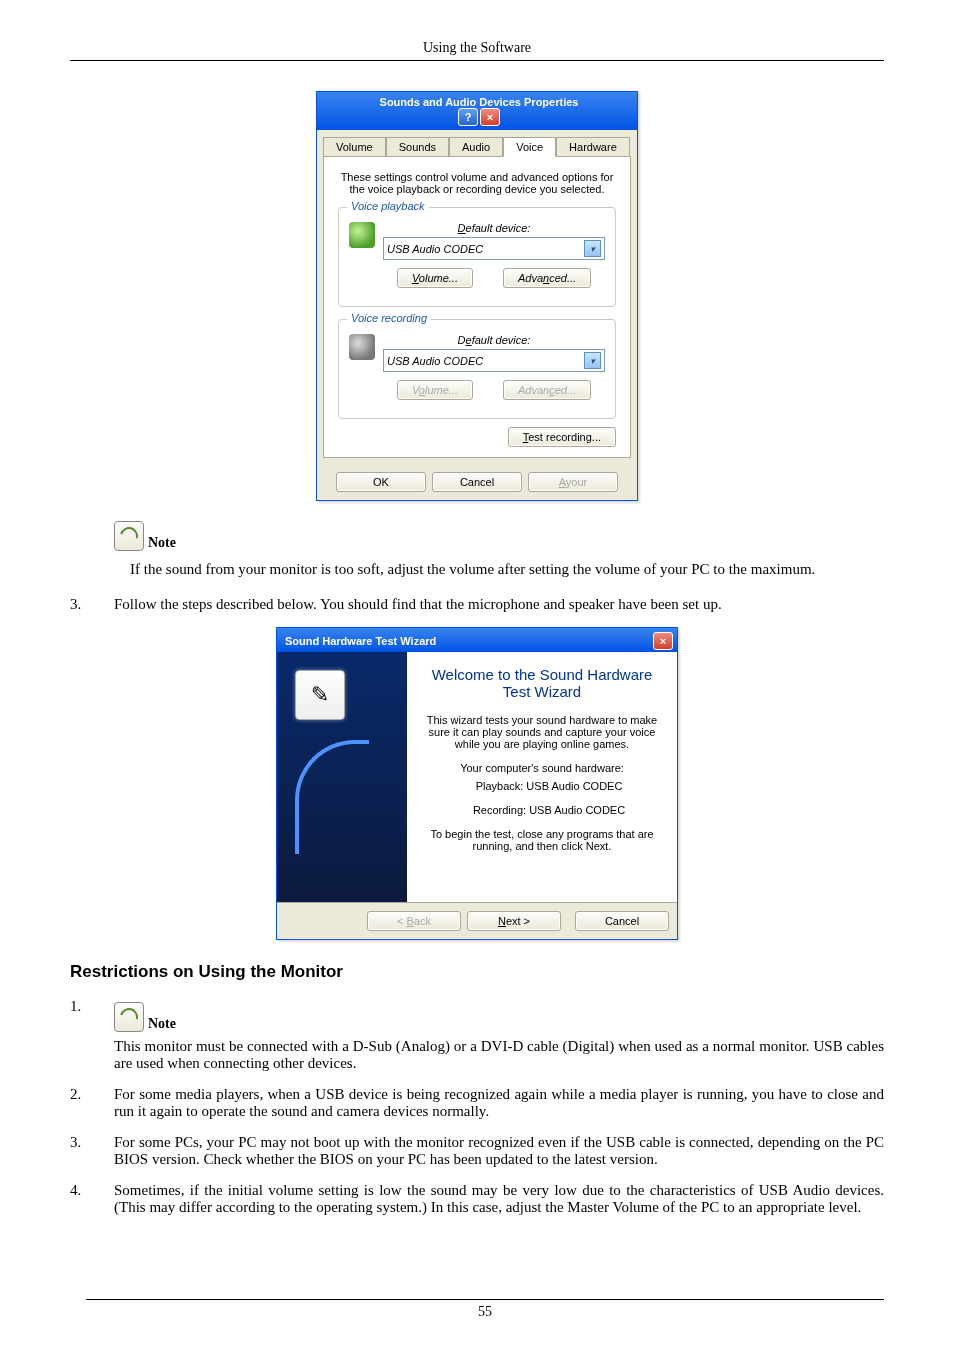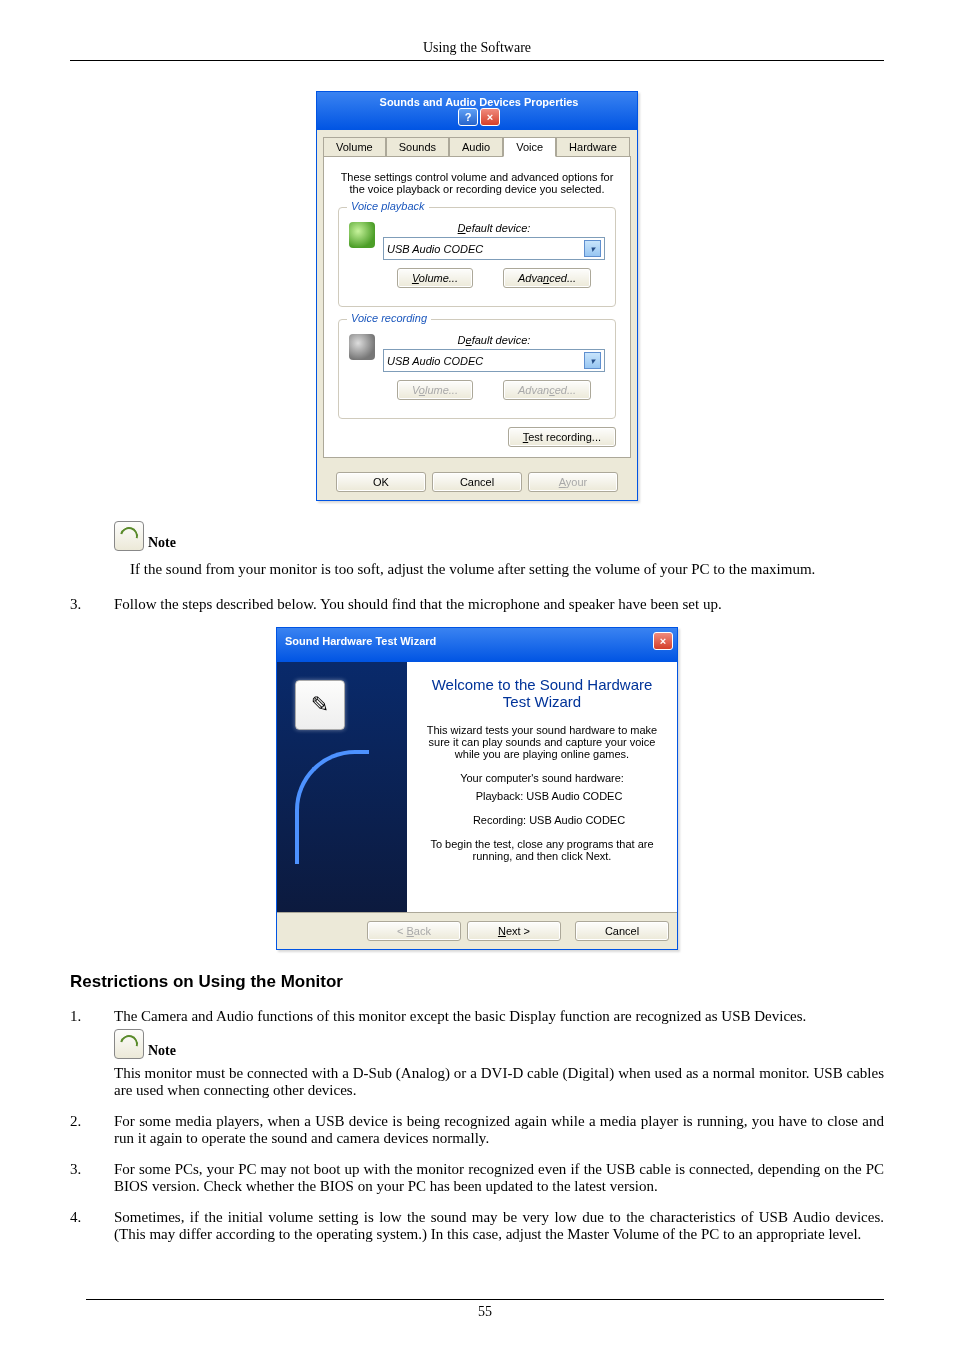--- a/index.html
+++ b/index.html
@@ -180,21 +180,21 @@
     gap:6px;
     padding:8px;
     background:#ece9d8;
   }
 
   
   .wiz-titlebar {
     background: linear-gradient(to bottom, #3a83f1 0%, #0054e3 100%);
     color: #fff;
     font-weight: bold;
-    padding: 4px 4px 12px 8px;
+    padding: 4px 4px 2px 8px;
     display: flex;
     align-items: center;
     justify-content: space-between;
   }
   .wiz-body {
     display: flex;
     background: #fff;
     padding:0;
   }
   .wiz-left {
@@ -441,21 +441,20 @@
         <span class="xp-btn" style="min-width:64px;text-align:center;margin-left:8px;">Cancel</span>
       </div>
     </div>
   </div>
 
   <div class="heading2">Restrictions on Using the Monitor</div>
 
   <div class="numbered">
     <div class="num">1.</div>
     <div class="txt">
-      <span>The Camera and Audio functions of this monitor except the basic Display function are recognized as USB Devices.</span>
       <div class="note-row" style="margin:4px 0 6px 0;">
         <span class="note-icon">
             <span class="note-pencil"></span>
           </span>
         <span class="note-label">Note</span>
       </div>
       <div>This monitor must be connected with a D-Sub (Analog) or a DVI-D cable (Digital) when used as a normal monitor. USB cables are used when connecting other devices.</div>
     </div>
   </div>
 

